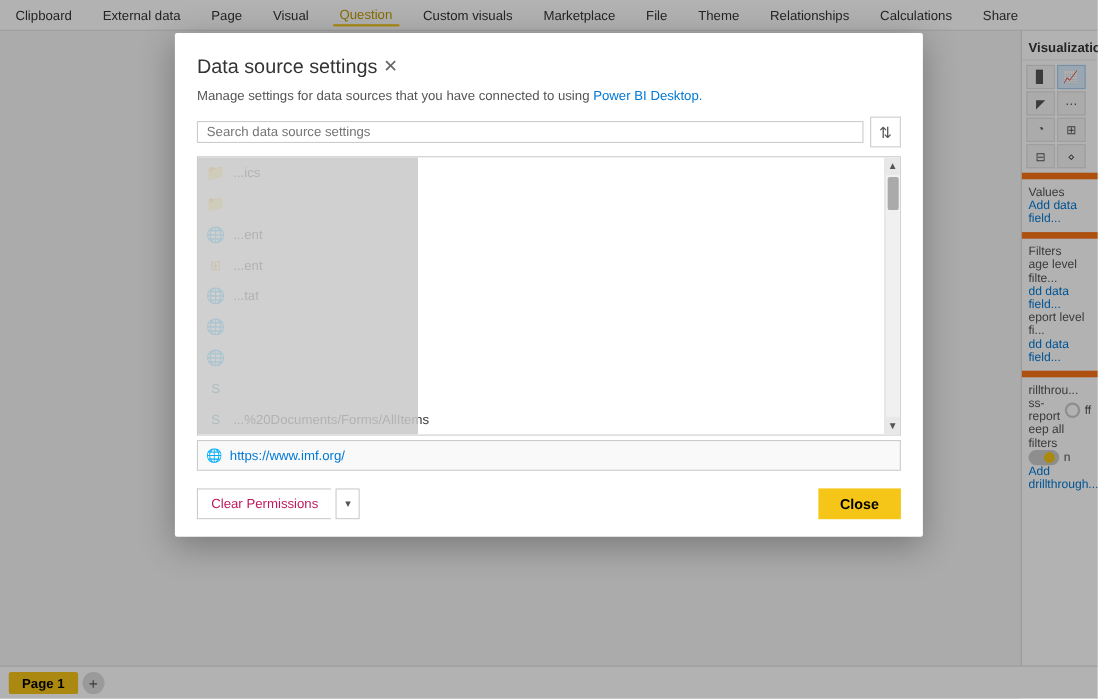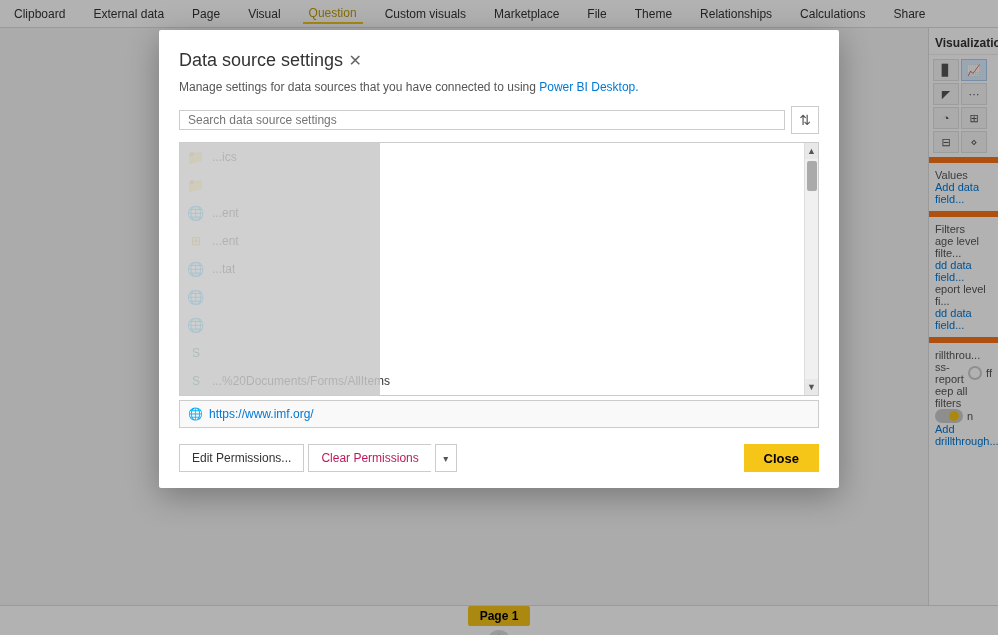--- a/index.html
+++ b/index.html
@@ -77,21 +77,20 @@
       left: 0;
       right: 0;
       height: 30px;
       background: #fff;
       border-top: 1px solid #ddd;
       display: flex;
       align-items: center;
       padding: 0 8px;
       gap: 4px;
       z-index: 1;
-      flex-direction: column;
     }
 
     
     .page-tab {
       background: #f5c518;
       color: #000;
       font-size: 12px;
       font-weight: 600;
       padding: 3px 12px;
       border-radius: 2px;
@@ -603,21 +602,20 @@
         <button class="scrollbar-down" style="margin-top:auto;">▼</button>
       </div>
     </div>
 
     <div class="url-bar">
       <span class="url-icon">🌐</span>
       <span class="url-text">https://www.imf.org/</span>
     </div>
 
     <div class="buttons-row">
-      <button class="btn-edit-permissions">Edit Permissions...</button>
       <button class="btn-clear-permissions">Clear Permissions</button>
       <button class="btn-clear-dropdown">
         <span>▾</span>
       </button>
       <div class="spacer"></div>
       <button class="btn-close">Close</button>
     </div>
 
   </div>
 </div>

